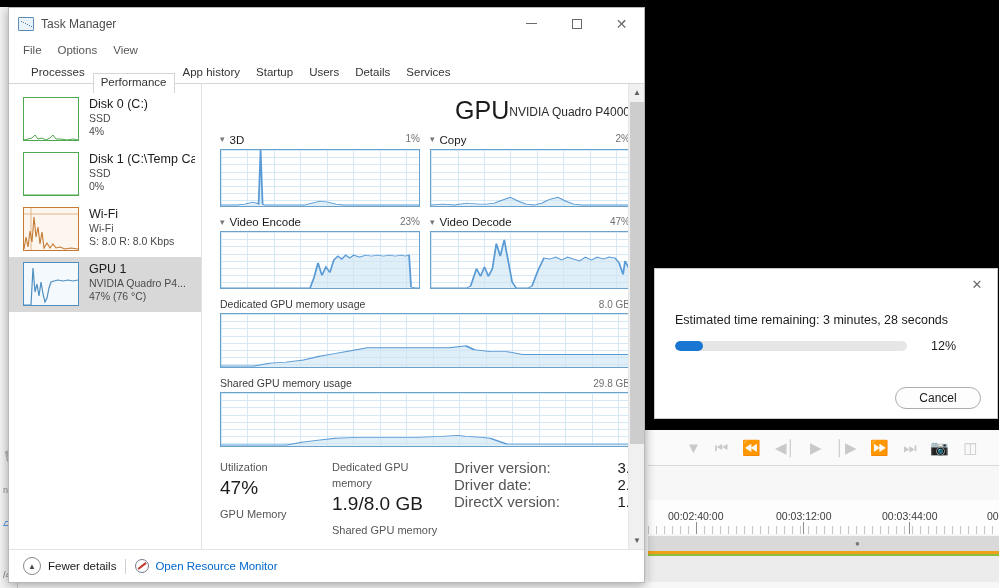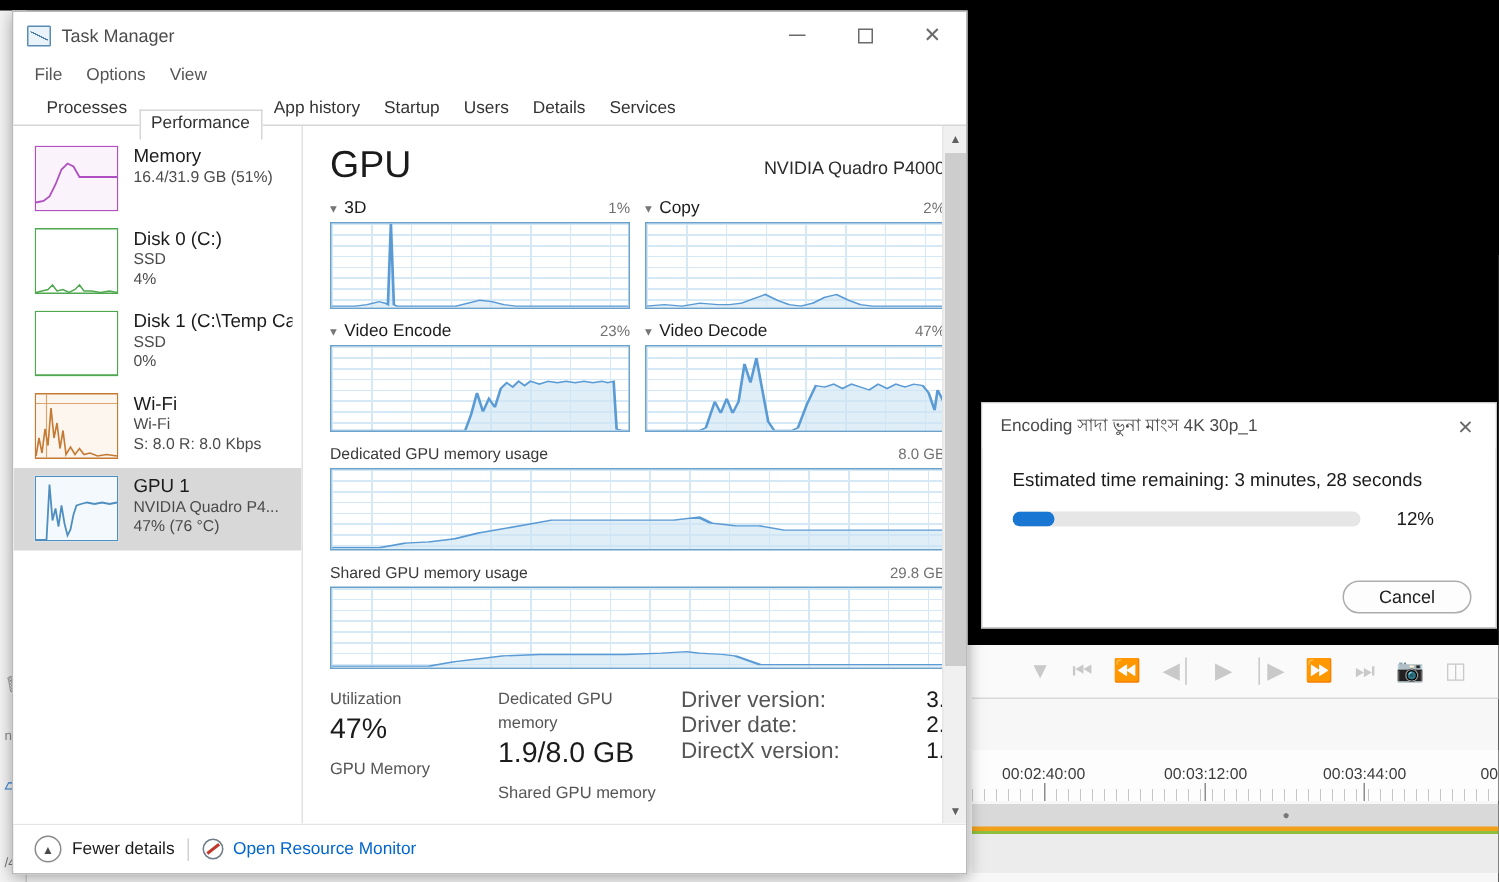--- a/index.html
+++ b/index.html
@@ -144,21 +144,21 @@
   }
   .side-thumb svg { display: block; width: 100%; height: 100%; }
   .side-txt { display: flex; flex-direction: column; overflow: hidden; }
   .side-name { font-size: 12.5px; color: #1b1b1b; line-height: 15px; white-space: nowrap; }
   .side-sub { font-size: 10.5px; color: #4a4a4a; line-height: 13px; white-space: nowrap; }
 
   
   .tm-detail {
     flex: 1 1 auto; padding: 12px 14px 0 18px; position: relative; overflow: hidden;
   }
-  .det-head { display: flex; align-items: flex-start; justify-content: space-between; }
+  .det-head { display: flex; align-items: flex-start; justify-content: flex-end; margin-left: 26px; }
   .det-title { font-size: 25px; color: #1b1b1b; line-height: 28px; }
   .det-dev { font-size: 12px; color: #2b2b2b; margin-top: 9px; }
 
   .gr-row { display: flex; gap: 10px; margin-top: 9px; }
   .gr-col { flex: 1 1 0; min-width: 0; }
   .gr-label-line { display: flex; justify-content: space-between; align-items: baseline; }
   .gr-label { font-size: 11.5px; color: #1b1b1b; display: flex; align-items: center; gap: 5px; }
   .chev { color: #767676; font-size: 9px; line-height: 1; }
   .gr-val { font-size: 10px; color: #707070; }
   .gr-box {
@@ -332,32 +332,20 @@
       <span class="tm-tab">Users</span>
       <span class="tm-tab">Details</span>
       <span class="tm-tab">Services</span>
     </div>
 
     <div class="tm-body">
 
       <div class="tm-sidebar">
 
 
-        <div class="side-item">
-          <div class="side-thumb">
-            <svg viewBox="0 0 56 44" preserveAspectRatio="none">
-              <rect x="0.5" y="0.5" width="55" height="43" fill="#faf3fb" stroke="#b04fc0"></rect>
-              <polyline points="1,38 6,37 10,34 14,26 18,16 22,12 26,14 30,21 34,21 40,21 48,21 55,21" fill="none" stroke="#b04fc0" stroke-width="1.2"></polyline>
-            </svg>
-          </div>
-          <div class="side-txt">
-            <span class="side-name">Memory</span>
-            <span class="side-sub">16.4/31.9 GB (51%)</span>
-          </div>
-        </div>
 
         <div class="side-item">
           <div class="side-thumb">
             <svg viewBox="0 0 56 44" preserveAspectRatio="none">
               <rect x="0.5" y="0.5" width="55" height="43" fill="#fff" stroke="#4fa84f"></rect>
               <polyline points="1,43 5,42 9,41 12,38 15,42 19,41 23,43 27,41 30,38 33,42 38,42 44,43 50,42 55,43" fill="none" stroke="#4fa84f" stroke-width="1"></polyline>
             </svg>
           </div>
           <div class="side-txt">
             <span class="side-name">Disk 0 (C:)</span>
@@ -549,21 +537,20 @@
       <div class="sb-sep"></div>
       <div class="orm">
         <span class="orm-icon"></span>
         <span class="orm-link">Open Resource Monitor</span>
       </div>
     </div>
   </div>
 
   <div id="enc-dialog">
     <div class="enc-title">
-      <span class="enc-title-txt">Encoding সাদা ভুনা মাংস 4K 30p_1</span>
       <div class="enc-close">
         <span>✕</span>
       </div>
     </div>
     <div class="enc-body">
       <div class="enc-eta">Estimated time remaining: 3 minutes, 28 seconds</div>
       <div class="enc-progrow">
         <div class="enc-track">
           <div class="enc-fill" id="enc-fill" style="width: 12%; background: rgb(25, 118, 210);"></div>
         </div>

